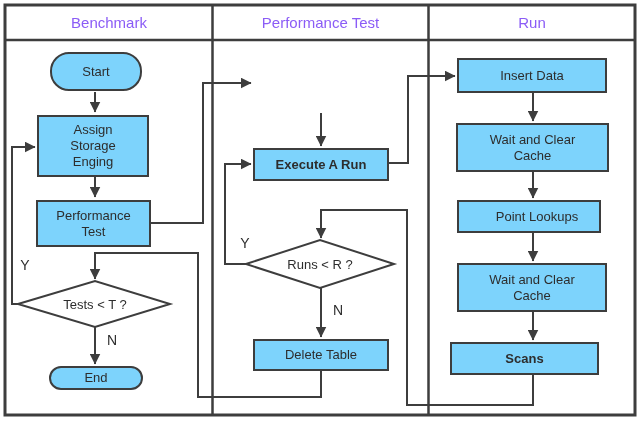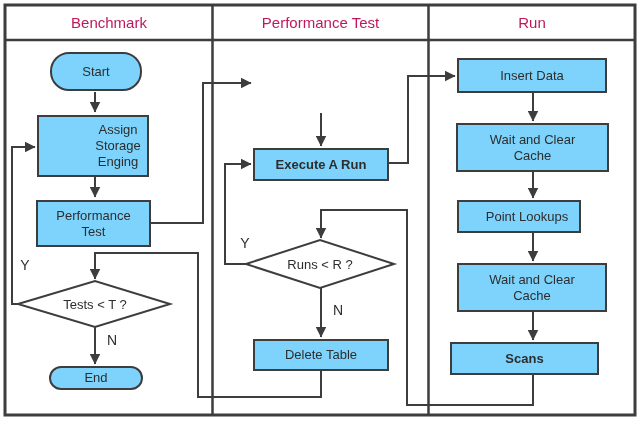--- a/index.html
+++ b/index.html
@@ -6,44 +6,44 @@
   .stage {
     position:relative; width:640px; height:422px; background:#ffffff;
     font-family:"Liberation Sans", sans-serif; color:#2d2d2d;
     overflow:hidden;
   }
   .stage svg { position:absolute; left:0; top:0; }
 
   .lane-title {
     position:absolute; top:5px; height:35px;
     display:flex; align-items:center; justify-content:center;
-    font-size:15px; color:#be185d;
+    font-size:15px; color:#8b5cf6;
   }
   .lt-1 { left:6px;   width:206px; }
   .lt-2 { left:213px; width:215px; }
   .lt-3 { left:429px; width:206px; }
 
   .node {
     position:absolute; box-sizing:border-box;
     border:2px solid #3d3d3d; background:#7dd3fc;
     display:flex; align-items:center; justify-content:center;
     text-align:center; font-size:13px; line-height:1.22; color:#2d2d2d;
   }
   .terminator { border-radius:19px; }
 
   .n-start  { left:50px;  top:52px;  width:92px;  height:39px; }
-  .n-assign { left:37px;  top:115px; width:112px; height:62px;justify-content:flex-end; }
+  .n-assign { left:37px;  top:115px; width:112px; height:62px; }
   .n-ptest  { left:36px;  top:200px; width:115px; height:47px; }
   .n-end    { left:49px;  top:366px; width:94px;  height:24px; }
   .n-creata { left:253px; top:53px;  width:136px; height:60px; }
   .n-exec   { left:253px; top:148px; width:136px; height:33px;font-weight:bold; }
   .n-delete { left:253px; top:339px; width:136px; height:32px; }
   .n-insert { left:457px; top:58px;  width:150px; height:35px; }
   .n-wait1  { left:456px; top:123px; width:153px; height:49px; }
-  .n-point  { left:457px; top:200px; width:124px; height:33px;padding-left:16px; }
+  .n-point  { left:457px; top:200px; width:144px; height:33px;padding-left:16px; }
   .n-wait2  { left:457px; top:263px; width:150px; height:49px; }
   .n-scans  { left:450px; top:342px; width:149px; height:33px;font-weight:bold; }
 
   .w58  { max-width:58px;  display:inline-block; }
   .w84  { max-width:84px;  display:inline-block; }
   .w92  { max-width:92px;  display:inline-block; }
   .w104 { max-width:104px; display:inline-block; }
 
   .diamond-label {
     position:absolute; display:flex; align-items:center; justify-content:center;

